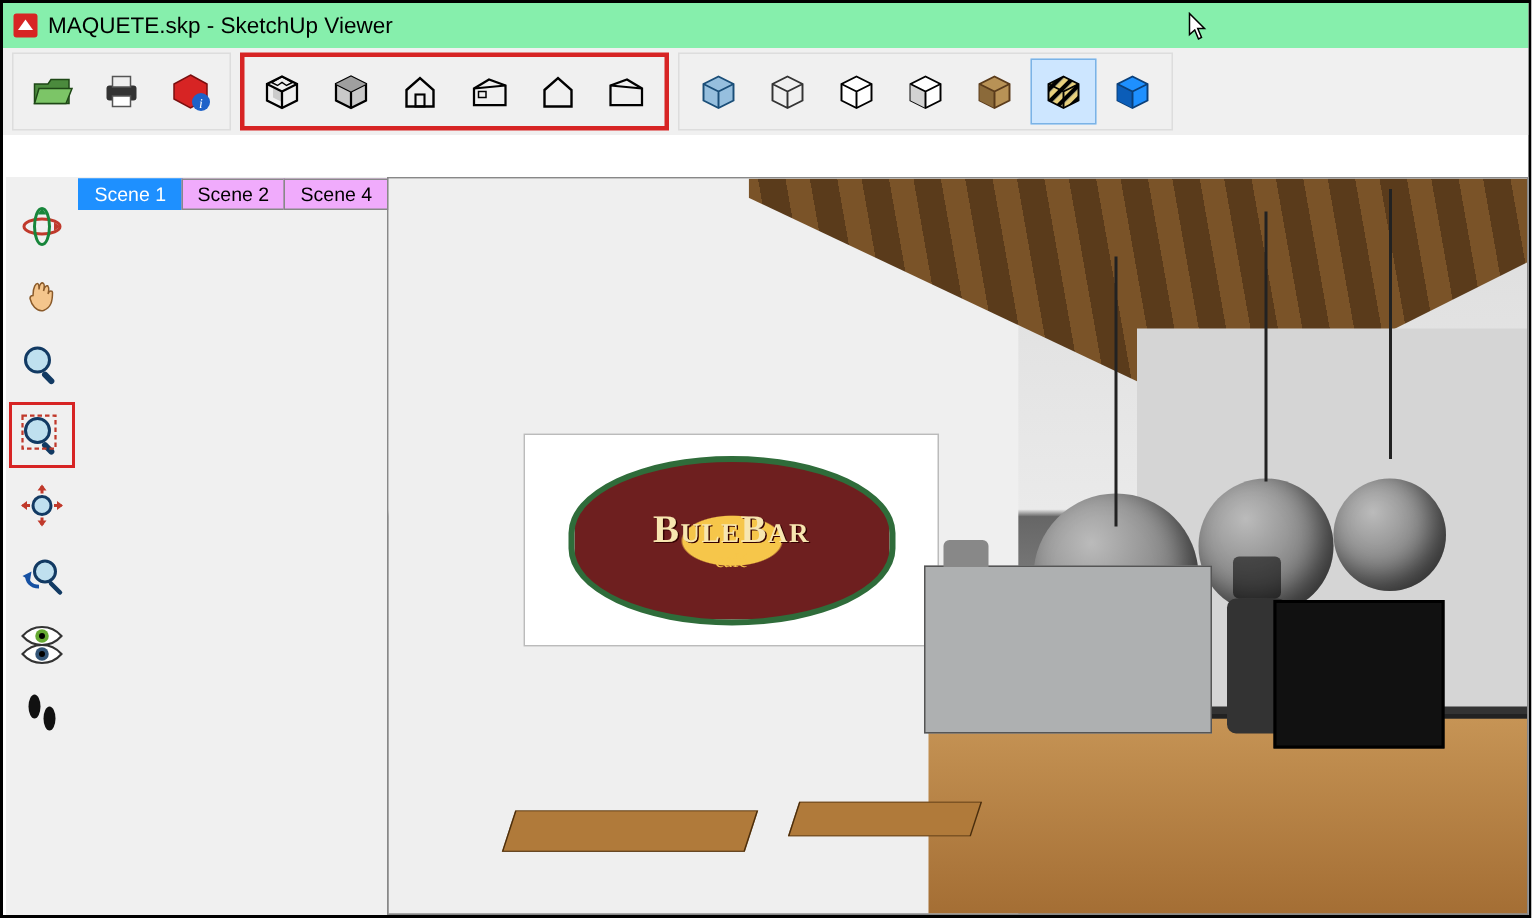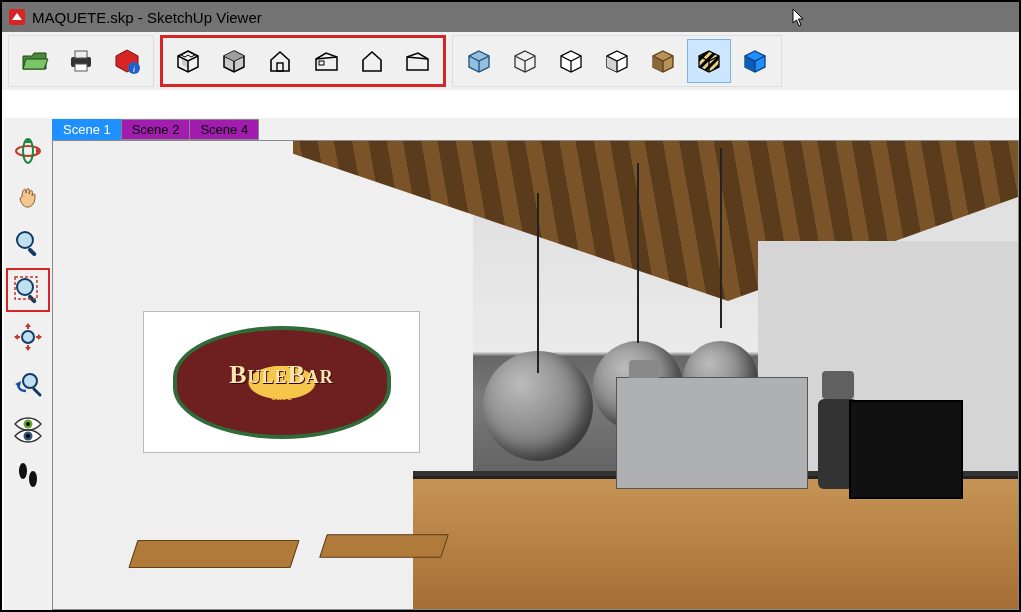--- a/index.html
+++ b/index.html
@@ -1,34 +1,34 @@
 <!DOCTYPE html>
 <html><head>
 <meta charset="utf-8">
 <style>
   html,body{margin:0;padding:0;font-family:"Segoe UI",Tahoma,sans-serif;font-size:13px;background:#fff;color:#000}
   .outer-border{border:2px solid #000;width:1017px;height:608px;position:relative;overflow:hidden}
-  .titlebar{height:30px;display:flex;align-items:center;padding:0 6px;background:#737373}
+  .titlebar{height:30px;display:flex;align-items:center;padding:0 6px;background:#86efac}
   .titlebar .app-icon{width:18px;height:18px;margin-right:6px;display:flex;align-items:center;justify-content:center}
   .titlebar .title{font-size:15px}
   .menubar{height:26px;display:flex;align-items:center;padding:0 8px;gap:2px;background:#f0f0f0}
   .menu-item{padding:3px 10px;font-size:14px;cursor:default}
   .menu-item.highlighted{border:3px solid #d72424;padding:0 7px;background:#fff}
   .toolbar-row{height:58px;background:#f0f0f0;display:flex;align-items:center;padding:0 6px;gap:6px}
   .tool-group{display:flex;align-items:center;gap:2px;padding:3px 4px;border:1px solid rgba(0,0,0,0.08);background:#f0f0f0}
   .tool-btn{width:42px;height:42px;display:flex;align-items:center;justify-content:center;cursor:default;border:1px solid transparent}
   .tool-btn.active{background:#cde6ff;border-color:#7bb3e6}
   .highlight-box{border:3px solid #d72424;padding:1px 3px}
   .workspace{position:absolute;left:2px;right:0;top:116px;bottom:0;display:flex}
   .side-toolbar{width:48px;background:#f0f0f0;display:flex;flex-direction:column;align-items:center;padding-top:12px;gap:4px}
   .side-btn{width:40px;height:40px;display:flex;align-items:center;justify-content:center;cursor:default;border:1px solid transparent}
   .side-btn.selected{border:2px solid #d72424}
-  .main-area{flex:1;display:flex;flex-direction:column;background:#f0f0f0}
+  .main-area{flex:1;display:flex;flex-direction:row;background:#f0f0f0}
   .scene-tabs{height:22px;display:flex;align-items:flex-end;background:#f0f0f0;padding-left:0}
-  .scene-tab{padding:2px 10px;font-size:13px;border:1px solid #888;background:#a21caf;cursor:default;margin-right:-1px}
+  .scene-tab{padding:2px 10px;font-size:13px;border:1px solid #888;background:#f0abfc;cursor:default;margin-right:-1px}
   .scene-tab.active{background:#1e90ff;color:#fff;border-color:#1e90ff}
   .viewport{flex:1;position:relative;border:1px solid #888;overflow:hidden;background:linear-gradient(180deg,#dcdcdc 0%,#eaeaea 45%,#666 46%,#7a7a7a 55%,#3a3a3a 100%)}
   .cursor-arrow{position:absolute;width:16px;height:20px}
   
   .wall-left{position:absolute;left:0;top:0;width:420px;height:100%;background:#efefef;clip-path:polygon(0 0,100% 0,100% 8%,100% 100%,0 100%)}
   .ceiling-wood{position:absolute;left:240px;top:0;right:0;height:160px;background:
       repeating-linear-gradient(80deg,#5a3b1b 0 18px,#7a5328 18px 34px);clip-path:polygon(0 0,100% 0,100% 35%,60% 100%,0 8%)}
   .wall-right{position:absolute;right:0;top:100px;width:260px;height:380px;background:#d5d5d5}
   .counter{position:absolute;left:360px;right:0;bottom:0;height:130px;background:linear-gradient(180deg,#c69455 0%,#a46e34 100%);border-top:3px solid #222}
   .counter-top{position:absolute;left:360px;right:0;bottom:120px;height:18px;background:#333}

